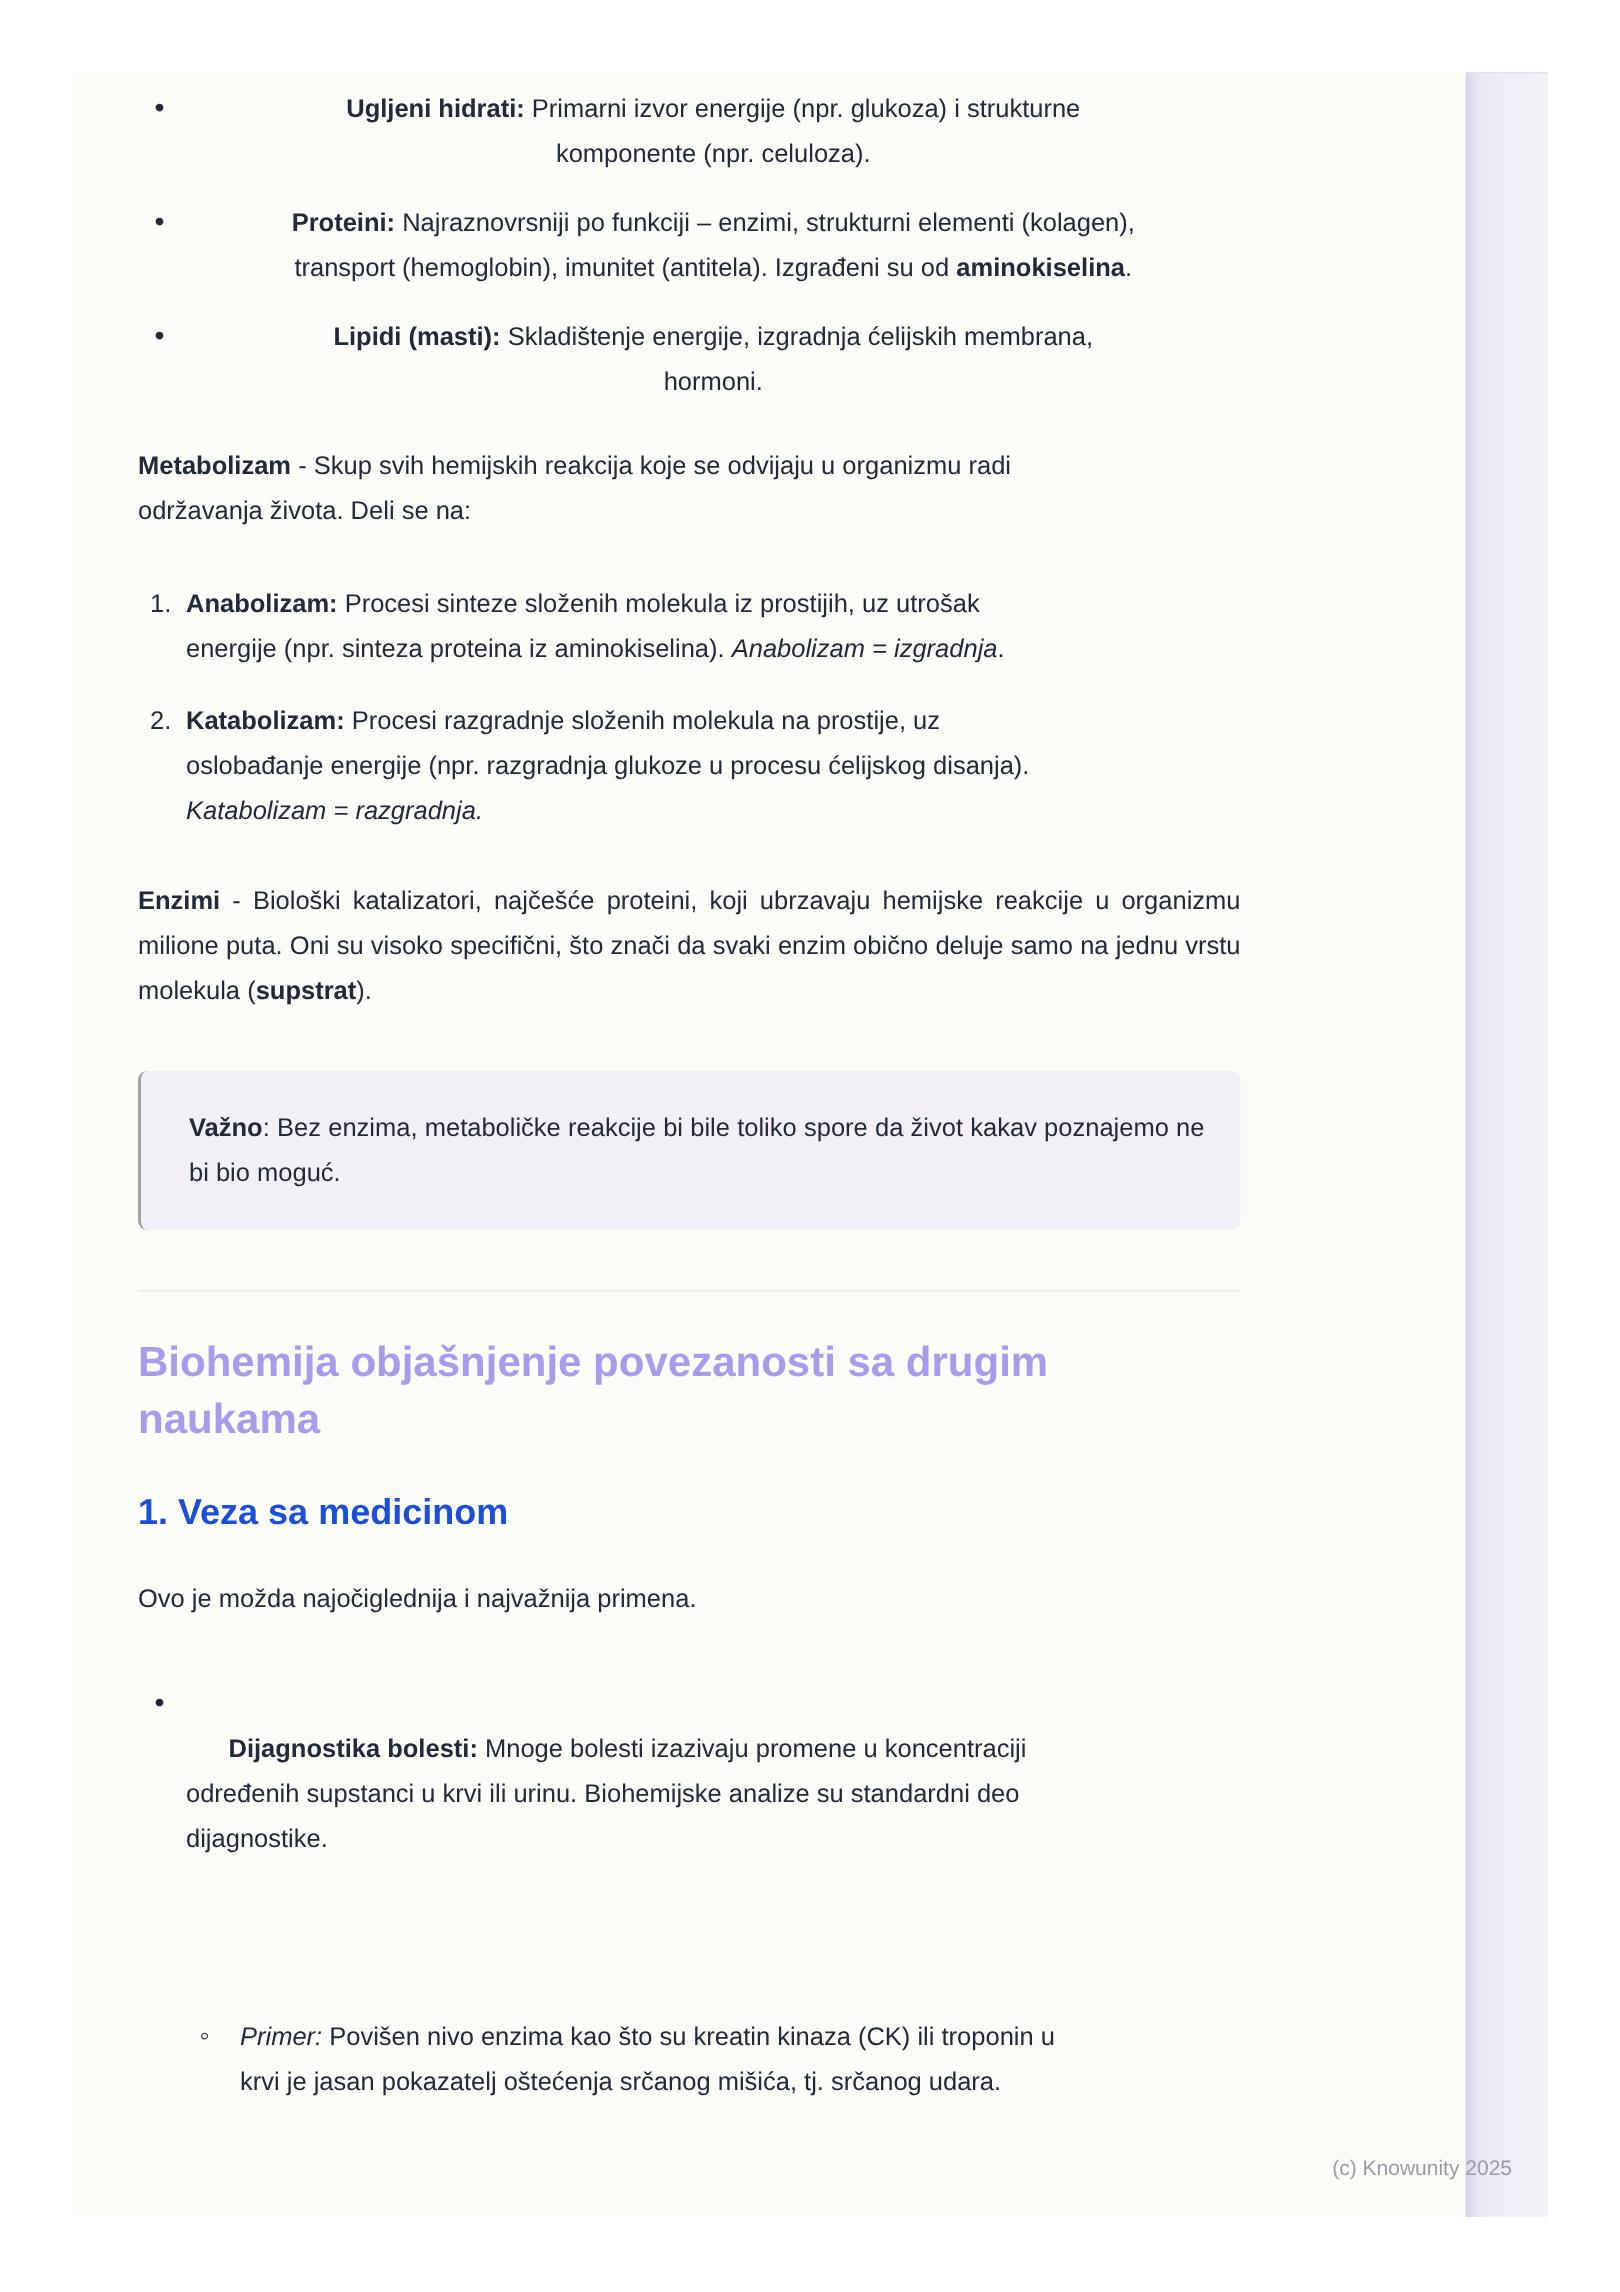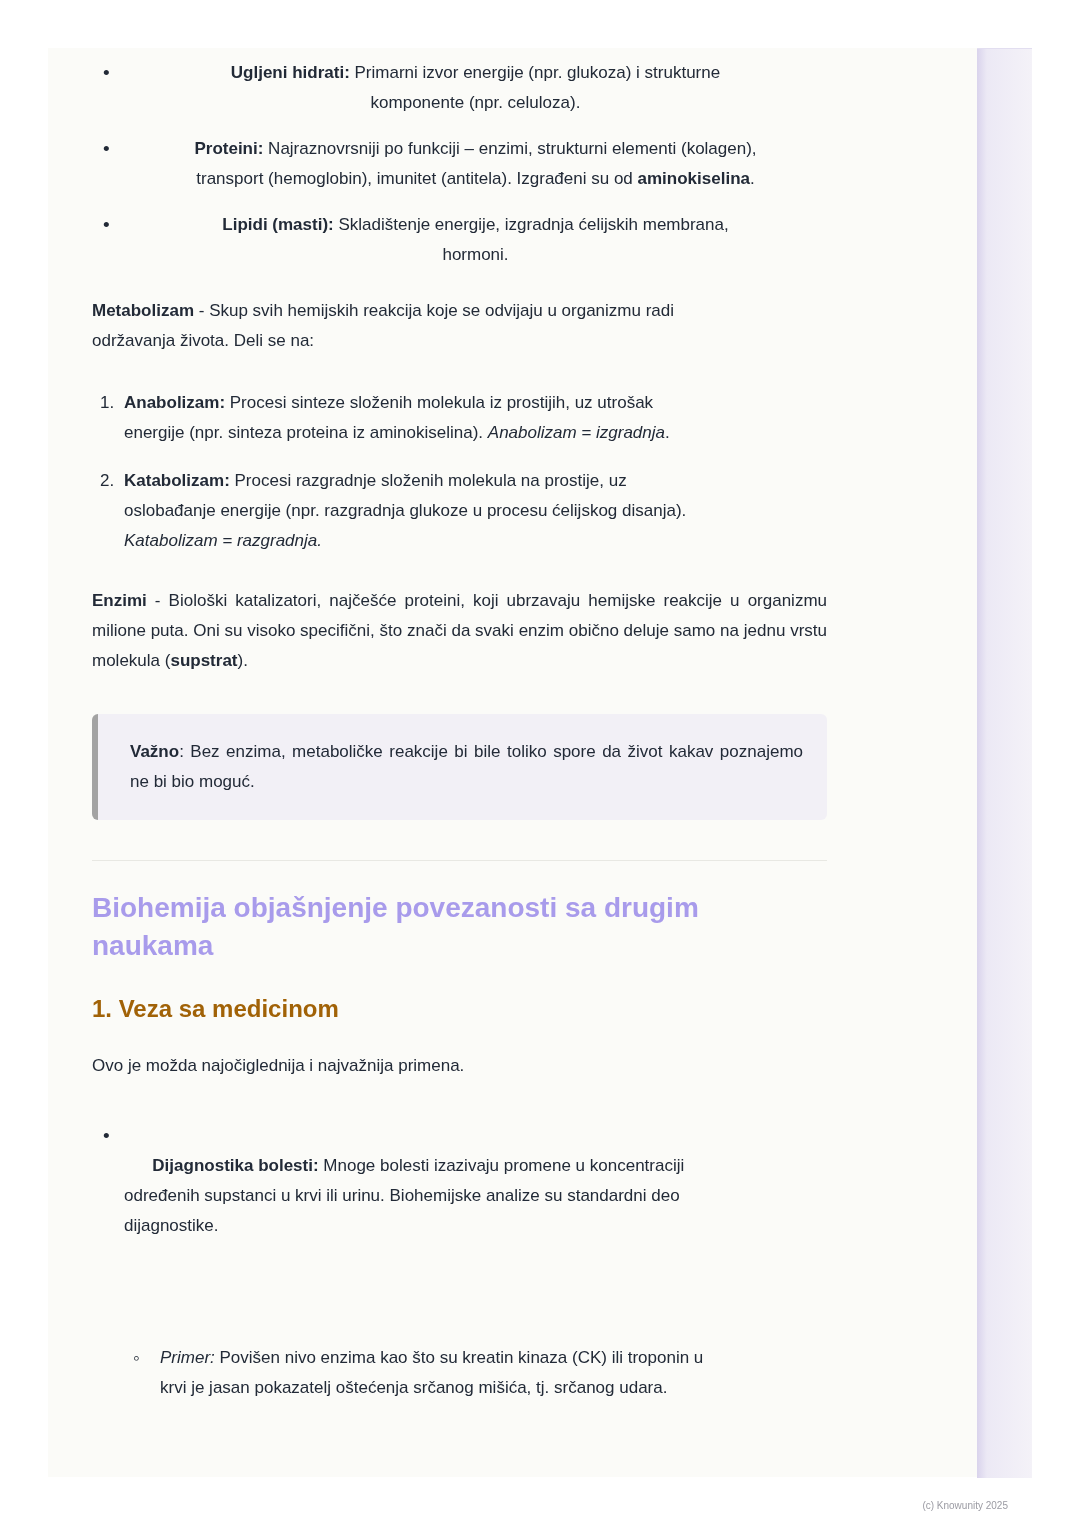--- a/index.html
+++ b/index.html
@@ -34,48 +34,48 @@
   }
   p{margin:0;}
   .para-metabolizam{margin-bottom:32px;}
   ol.metabolism{margin-bottom:30px;}
   ol.metabolism>li{position:relative;padding-left:32px;margin-bottom:18px;}
   ol.metabolism>li:last-child{margin-bottom:0;}
   ol.metabolism .marker{position:absolute;left:8px;top:0;}
   .para-enzimi{text-align:justify;margin-bottom:38px;}
   .callout{
     background:#F2F0F6;
-    border-left:6px solid #a3a3a3;
+    border-left:2px solid #a3a3a3;
     border-radius:6px;
     padding:23px 24px 23px 32px;
   }
   .callout p{text-align:justify;}
   hr.divider{
     border:none;border-top:1px solid #E8E8E3;
     margin:40px 0 28px 0;
   }
   h2.section-heading{
     font-size:28px;line-height:38px;font-weight:700;color:#A89BEB;
     margin:0 0 28px 0;
   }
   .para-biohemija{margin-bottom:46px;}
   h3.subsection-heading{
-    font-size:24px;line-height:32px;font-weight:700;color:#a16207;
+    font-size:24px;line-height:32px;font-weight:700;color:#1d4ed8;
     margin:0 0 26px 0;
   }
   .para-ovo{margin-bottom:40px;}
   ul.medicine>li{position:relative;padding-left:32px;}
   ul.sub{margin-top:12px;}
   ul.sub>li{position:relative;padding-left:36px;}
   ul.sub>li::before{
     content:"\25E6";position:absolute;left:9px;top:0;line-height:30px;font-size:19px;color:#222A37;
   }
   .watermark{
-    position:absolute;top:1498px;right:72px;
-    font-size:10px;line-height:16px;color:#9B9BA3;
+    position:absolute;top:1437px;right:72px;
+    font-size:14px;line-height:16px;color:#9B9BA3;
   }
 </style>
 </head>
 <body>
 
 <div class="page-card"></div>
 <div class="side-strip"></div>
 
 <div class="content">
 

